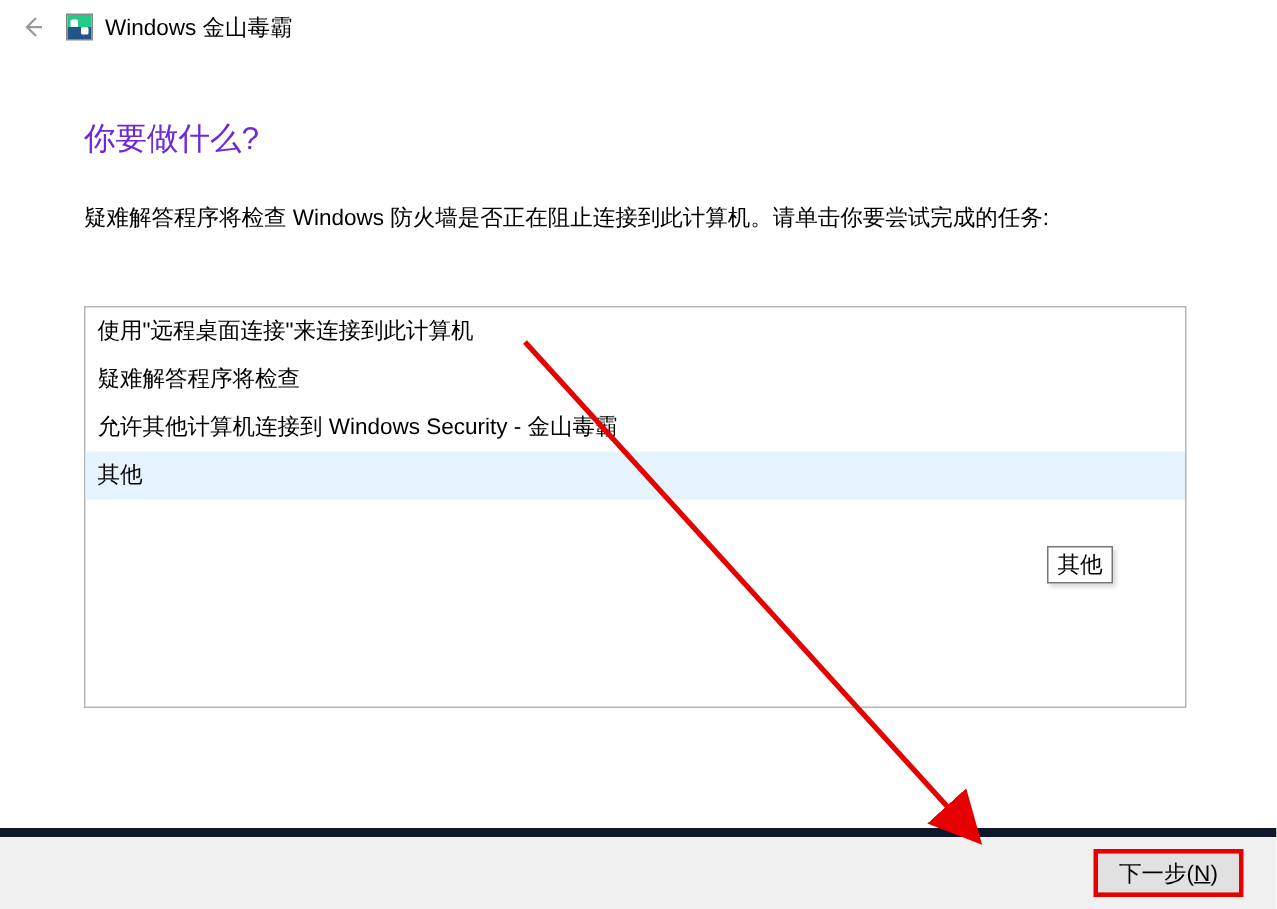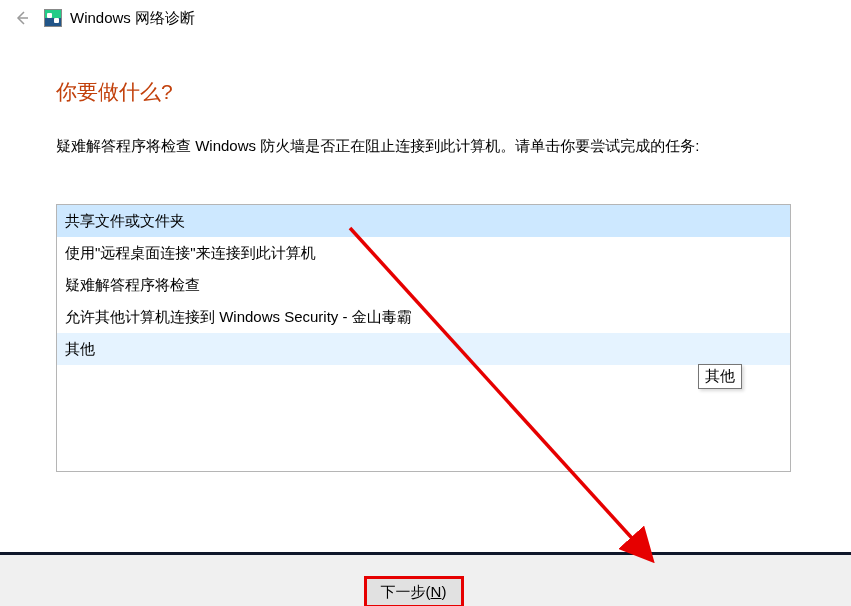--- a/index.html
+++ b/index.html
@@ -52,21 +52,21 @@
       border-radius: 1px;
     }
     .header-title {
       font-size: 15px;
     }
     .main {
       padding: 48px 56px 0 56px;
     }
     .heading {
       font-size: 21px;
-      color: #c2410c;
+      color: #6d28d9;
       font-weight: 400;
       margin-bottom: 28px;
     }
     .description {
       font-size: 15px;
       line-height: 1.6;
       margin-bottom: 46px;
       margin-top: 20px;
     }
     .list-box {
@@ -97,28 +97,27 @@
       padding: 2px 6px;
       font-size: 15px;
       box-shadow: 2px 2px 3px rgba(0,0,0,0.15);
     }
     .footer {
       position: absolute;
       left: 0;
       right: 0;
       bottom: 0;
       height: 54px;
-      border-top: 3px solid #0f172a;
+      border-top: 6px solid #0f172a;
       background: #f0f0f0;
       display: flex;
       align-items: center;
       justify-content: flex-end;
       padding-right: 24px;
       gap: 12px;
-      flex-direction: column;
     }
     .btn {
       min-width: 96px;
       height: 28px;
       background: #e1e1e1;
       border: 1px solid #adadad;
       font-size: 15px;
       font-family: inherit;
       padding: 0 12px;
       cursor: pointer;
@@ -138,29 +137,28 @@
 <body>
 
 <div class="header-row">
   <div class="back-arrow">
     <svg width="18" height="18" viewBox="0 0 18 18">
       <path d="M11 3 L5 9 L11 15" stroke="#9a9a9a" stroke-width="1.5" fill="none"></path>
       <line x1="5" y1="9" x2="15" y2="9" stroke="#9a9a9a" stroke-width="1.5"></line>
     </svg>
   </div>
   <div class="app-icon"></div>
-  <div class="header-title">Windows 网络诊断</div>
+  <div class="header-title">Windows 金山毒霸</div>
 </div>
 
 <div class="main">
   <h1 class="heading">你要做什么?</h1>
   <p class="description">疑难解答程序将检查 Windows 防火墙是否正在阻止连接到此计算机。请单击你要尝试完成的任务:</p>
 
   <div class="list-box">
-    <div class="list-item selected">共享文件或文件夹</div>
     <div class="list-item">使用"远程桌面连接"来连接到此计算机</div>
     <div class="list-item">疑难解答程序将检查</div>
     <div class="list-item">允许其他计算机连接到 Windows Security - 金山毒霸</div>
     <div class="list-item hover">其他</div>
 
     <div class="tooltip">其他</div>
   </div>
 </div>
 
 <svg class="arrow-annotation" style="left:340px; top:218px;" width="340" height="360" viewBox="0 0 340 360">

